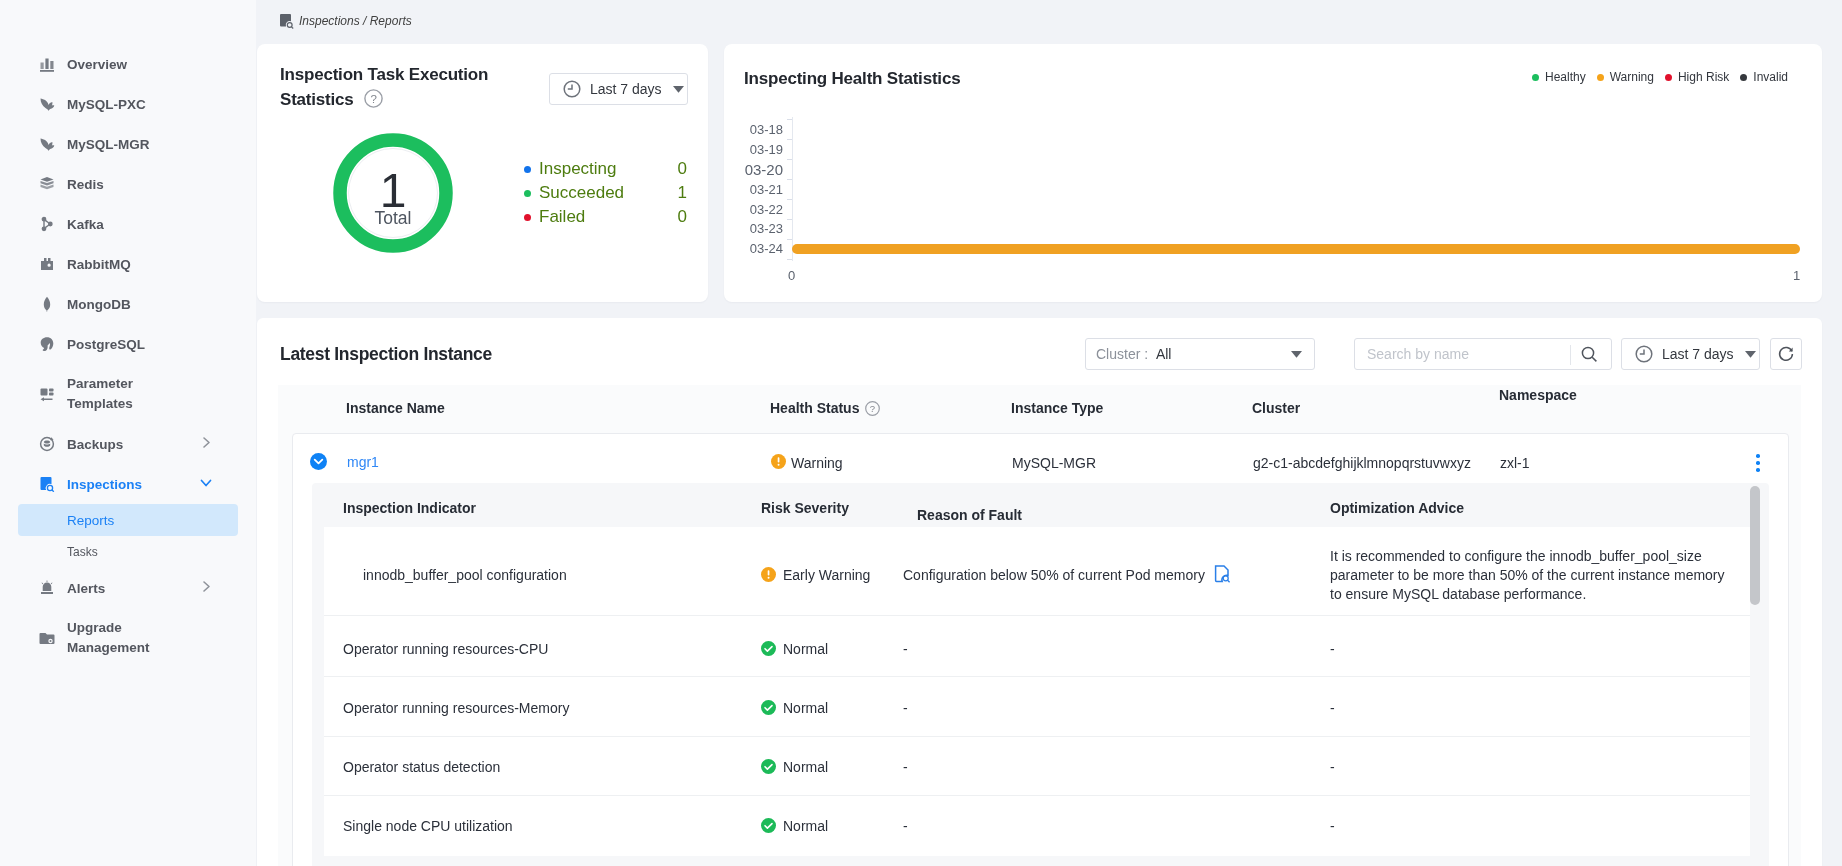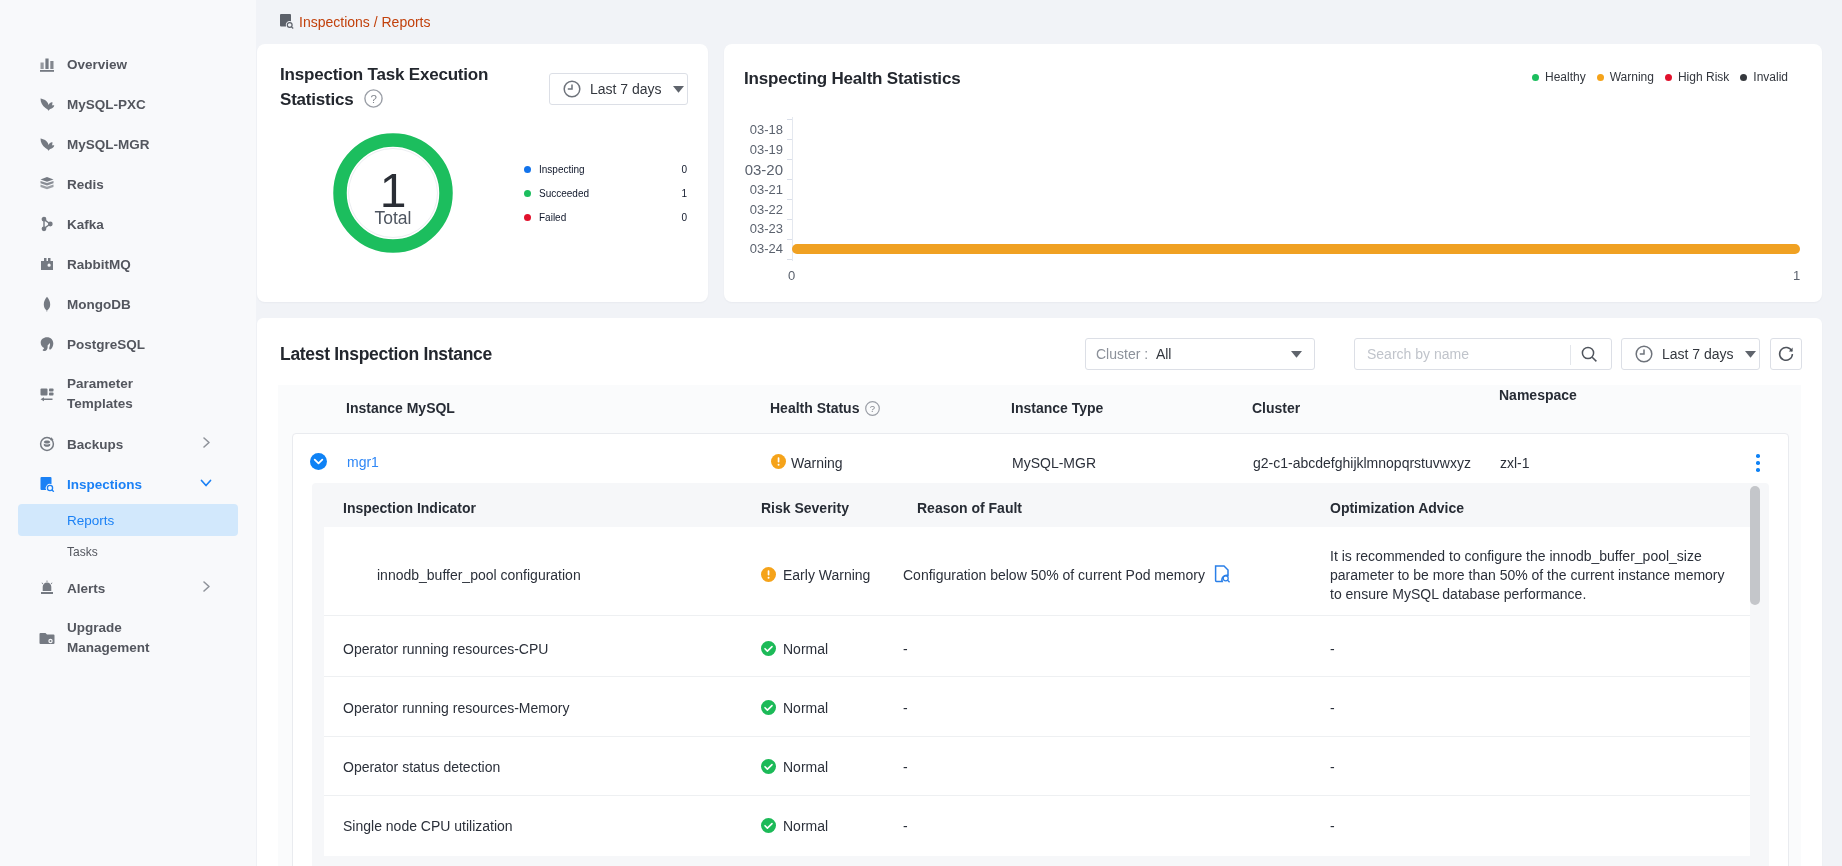--- a/index.html
+++ b/index.html
@@ -98,21 +98,21 @@
       </svg>Upgrade<br>Management</div>
 </div>
 
 <div class="abs" style="left:280px; top:14px; width:14px; height:15px;">
 <svg width="14" height="15" viewBox="0 0 14 15">
       <path fill="#5c616a" d="M1 0h9a1 1 0 0 1 1 1v6.2a4 4 0 0 0-5 5.3H1a1 1 0 0 1-1-1V1a1 1 0 0 1 1-1z"></path>
       <circle cx="9.7" cy="11" r="2.4" fill="none" stroke="#5c616a" stroke-width="1.2"></circle>
       <path d="M11.5 12.8l1.7 1.7" stroke="#5c616a" stroke-width="1.2"></path>
     </svg>
 </div>
-<div class="abs" style="left:299px; top:13.5px; font-size:14px; color:#c2410c;">Inspections / Reports</div>
+<div class="abs" style="left:299px; top:13.5px; font-size:12px; color:#404040;font-style:italic;">Inspections / Reports</div>
 
 <div class="card" style="left:257px; top:44px; width:451px; height:258px;">
   <div class="abs" style="left:23px; top:19px; width:270px; font-size:17px; font-weight:700; letter-spacing:-0.2px; color:#23272e; line-height:24.5px;">Inspection Task Execution<br>Statistics <span style="display:inline-block; vertical-align:-3px; margin-left:6px;"><svg width="19" height="19" viewBox="0 0 19 19">
           <circle cx="9.5" cy="9.5" r="8.6" fill="none" stroke="#9a9ea6" stroke-width="1.4"></circle>
           <text x="9.5" y="13.6" text-anchor="middle" font-size="11.5" font-weight="400" fill="#81858d" font-family="Liberation Sans,sans-serif">?</text>
         </svg></span></div>
   <div class="ctl" style="left:292px; top:29px; width:139px; height:32px; padding-left:13px; white-space:nowrap;">
     <svg width="18" height="18" viewBox="0 0 18 18">
         <circle cx="9" cy="9" r="7.8" fill="none" stroke="#6e737b" stroke-width="1.5"></circle>
         <path d="M9 4.6V9H4.8" fill="none" stroke="#6e737b" stroke-width="1.5"></path>
@@ -122,21 +122,21 @@
         <path d="M0 0h11L5.5 6.8z" fill="#5f646c"></path>
       </svg>
   </div>
 
   <svg class="abs" style="left:76px; top:89px;" width="120" height="120" viewBox="0 0 120 120">
     <circle cx="60" cy="60" r="53" fill="none" stroke="#1cbe5e" stroke-width="13.5"></circle>
     <circle cx="60" cy="60" r="44.5" fill="none" stroke="#eceef1" stroke-width="1"></circle>
     <text x="60" y="74" text-anchor="middle" font-size="48" fill="#2a2e35" font-family="Liberation Sans,sans-serif">1</text>
     <text x="60" y="90.5" text-anchor="middle" font-size="17.5" fill="#4e5560" font-family="Liberation Sans,sans-serif">Total</text>
   </svg>
-  <div class="abs" style="left:267px; top:113px; width:163px; font-size:10px; color:#0f172a;">
+  <div class="abs" style="left:267px; top:113px; width:163px; font-size:17px; color:#4d7c0f;">
     <div style="height:24px; display:flex; align-items:center;"><span style="width:7px;height:7px;border-radius:50%;background:#1273eb;margin-right:8px;"></span>Inspecting<span style="margin-left:auto">0</span></div>
     <div style="height:24px; display:flex; align-items:center;"><span style="width:7px;height:7px;border-radius:50%;background:#1cbe5e;margin-right:8px;"></span>Succeeded<span style="margin-left:auto">1</span></div>
     <div style="height:24px; display:flex; align-items:center;"><span style="width:7px;height:7px;border-radius:50%;background:#e1112c;margin-right:8px;"></span>Failed<span style="margin-left:auto">0</span></div>
   </div>
 </div>
 
 <div class="card" style="left:724px; top:44px; width:1098px; height:258px;">
   <div class="abs" style="left:20px; top:25px; font-size:17px; font-weight:700; letter-spacing:-0.2px; color:#23272e;">Inspecting Health Statistics</div>
   <div class="abs" style="right:34px; top:26px; display:flex; align-items:center; font-size:12px; color:#33373e;">
     <span style="width:7px;height:7px;border-radius:50%;background:#1cbe5e;margin-right:6px;"></span>Healthy
@@ -197,21 +197,21 @@
       </svg>
   </div>
   <div class="ctl" style="left:1513px; top:20px; width:32px; height:32px; justify-content:center;">
     <svg width="16" height="16" viewBox="0 0 16 16">
         <path d="M13.8 5.2A6.4 6.4 0 1 0 14.4 8" fill="none" stroke="#4f545c" stroke-width="1.5"></path>
         <path d="M14.6 1.6v3.8h-3.8z" fill="#4f545c"></path>
       </svg>
   </div>
 
   <div class="abs" style="left:21px; top:67px; width:1523px; height:493px; background:#fafbfc;">
-    <div class="hdrcell abs" style="left:68px; top:15px;">Instance MySQL</div>
+    <div class="hdrcell abs" style="left:68px; top:15px;">Instance Name</div>
     <div class="hdrcell abs" style="left:492px; top:15px;">Health Status <span style="display:inline-block; vertical-align:-3px; margin-left:2px;"><svg width="15" height="15" viewBox="0 0 15 15">
             <circle cx="7.5" cy="7.5" r="6.8" fill="none" stroke="#9a9ea6" stroke-width="1.2"></circle>
             <text x="7.5" y="11" text-anchor="middle" font-size="9.5" font-weight="400" fill="#81858d" font-family="Liberation Sans,sans-serif">?</text>
           </svg></span></div>
     <div class="hdrcell abs" style="left:733px; top:15px;">Instance Type</div>
     <div class="hdrcell abs" style="left:974px; top:15px;">Cluster</div>
     <div class="hdrcell abs" style="left:1221px; top:2px;">Namespace</div>
 
     <div class="abs" style="left:14px; top:48px; width:1497px; height:445px; background:#fff; border:1px solid #e9ebef; border-radius:4px;">
 
@@ -231,28 +231,28 @@
       <div class="cell abs" style="left:1207px; top:21px;">zxl-1</div>
       <div class="abs" style="left:1463px; top:20px; width:4px;">
         <div style="width:3.5px;height:3.5px;border-radius:50%;background:#0f82f5;margin-bottom:3.5px;"></div>
         <div style="width:3.5px;height:3.5px;border-radius:50%;background:#0f82f5;margin-bottom:3.5px;"></div>
         <div style="width:3.5px;height:3.5px;border-radius:50%;background:#0f82f5;"></div>
       </div>
 
       <div class="abs" style="left:19px; top:49px; width:1457px; height:396px; background:#f6f7f9; border-radius:4px;">
         <div class="hdrcell abs" style="left:31px; top:17px;">Inspection Indicator</div>
         <div class="hdrcell abs" style="left:449px; top:17px;">Risk Severity</div>
-        <div class="hdrcell abs" style="left:591px; top:17px;padding-left:14px;">Reason of Fault</div>
+        <div class="hdrcell abs" style="left:591px; top:24px;padding-left:14px;">Reason of Fault</div>
         <div class="hdrcell abs" style="left:1018px; top:17px;text-align:right;">Optimization Advice</div>
 
         <div class="abs" style="left:1438px; top:3px; width:10px; height:119px; border-radius:5px; background:#c4c6ca;"></div>
 
         <div class="abs" style="left:12px; top:44px; width:1426px; height:329px; background:#fff;">
 
-          <div class="cell abs" style="left:32px; top:40px;padding-left:21px;">innodb_buffer_pool configuration</div>
+          <div class="cell abs" style="left:18px; top:40px;padding-left:21px;">innodb_buffer_pool configuration</div>
           <div class="abs" style="left:437px; top:40px;"><svg width="15" height="15" viewBox="0 0 15 15">
                 <circle cx="7.5" cy="7.5" r="7.5" fill="#f5a31a"></circle>
                 <rect x="6.7" y="3.2" width="1.7" height="5.4" rx=".8" fill="#fff"></rect>
                 <circle cx="7.55" cy="10.8" r="1" fill="#fff"></circle>
               </svg></div>
           <div class="cell abs" style="left:459px; top:40px;">Early Warning</div>
           <div class="cell abs" style="left:579px; top:40px;">Configuration below 50% of current Pod memory</div>
           <div class="abs" style="left:890px; top:38px;"><svg width="17" height="18" viewBox="0 0 17 18">
                 <path d="M2 1h8l4 4v5.5a4.6 4.6 0 0 0-5.8 6H2.5a.9.9 0 0 1-.9-.9V1z" fill="none" stroke="#2a7fe8" stroke-width="1.5"></path>
                 <circle cx="11.7" cy="13.3" r="2.5" fill="none" stroke="#2a7fe8" stroke-width="1.3"></circle>

